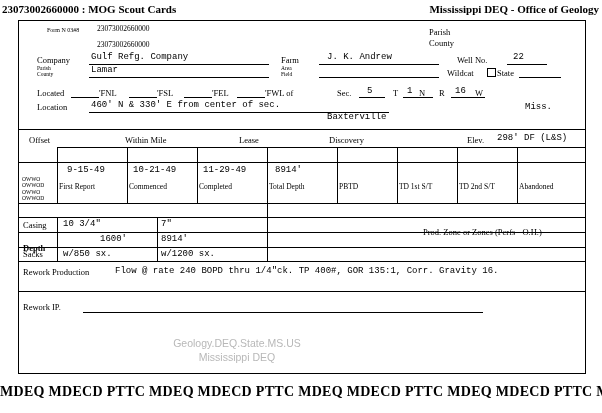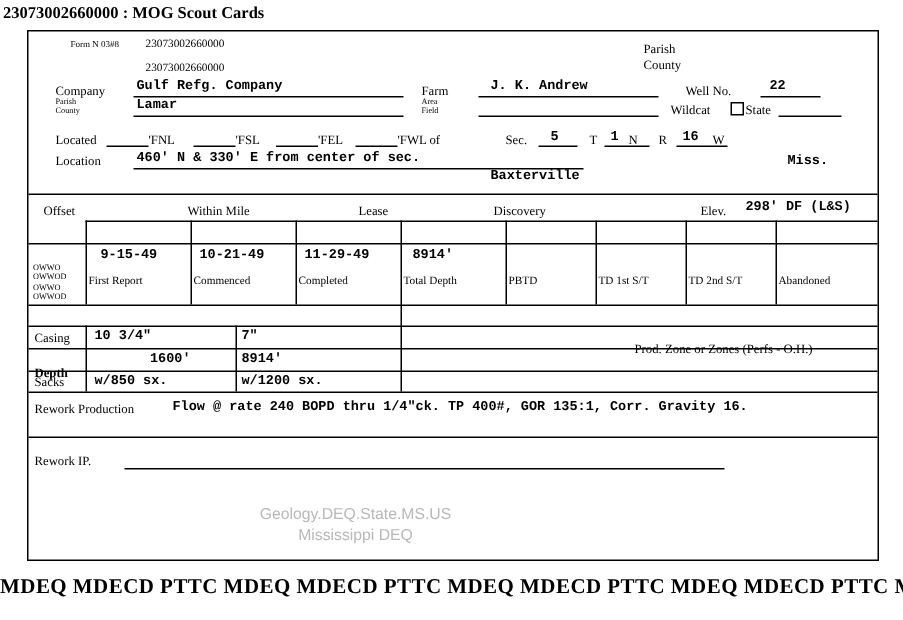--- a/index.html
+++ b/index.html
@@ -26,21 +26,21 @@
   .card{
     position:absolute;left:18px;top:20px;width:566px;height:352px;
     background:#ffffff;
     border:1px solid #000;
     font-size:9px;
   }
   .card .hl{position:absolute;background:#000;}   
   .card .vl{position:absolute;background:#000;}   
 
   .lbl{position:absolute;white-space:nowrap;font-size:8.5px;}
-  .val{position:absolute;white-space:nowrap;font-family:"Liberation Mono", monospace;font-size:9px;font-weight:bold;}
+  .val{position:absolute;white-space:nowrap;font-family:"Liberation Mono", monospace;font-size:9px;font-weight:normal;}
   .tiny{position:absolute;white-space:nowrap;font-size:5.5px;line-height:6px;}
 
   .formno{position:absolute;left:28px;top:6px;font-size:6px;white-space:nowrap;}
   .barcode-top{position:absolute;left:78px;top:3px;font-size:7.5px;white-space:nowrap;}
   .barcode-top2{position:absolute;left:78px;top:19px;font-size:7.5px;white-space:nowrap;}
 
   .chk{
     position:absolute;width:7px;height:7px;border:1px solid #000;background:#fff;
   }
   .gcell{position:absolute;white-space:nowrap;font-size:7.5px;text-align:left;margin-top:31px;}
@@ -69,20 +69,21 @@
     white-space:nowrap;
   }
 </style>
 </head>
 <body>
 
 <div class="page">
 
   <div class="topbar">
     <div class="left">23073002660000 : MOG Scout Cards</div>
+    <div class="right">Mississippi DEQ - Office of Geology</div>
   </div>
 
   <div class="card">
 
     <div class="formno">Form N 03#8</div>
     <div class="barcode-top">23073002660000</div>
     <div class="barcode-top2">23073002660000</div>
 
     <div class="lbl" style="left:410px;top:6px;">Parish</div>
     <div class="lbl" style="left:410px;top:17px;">County</div>

